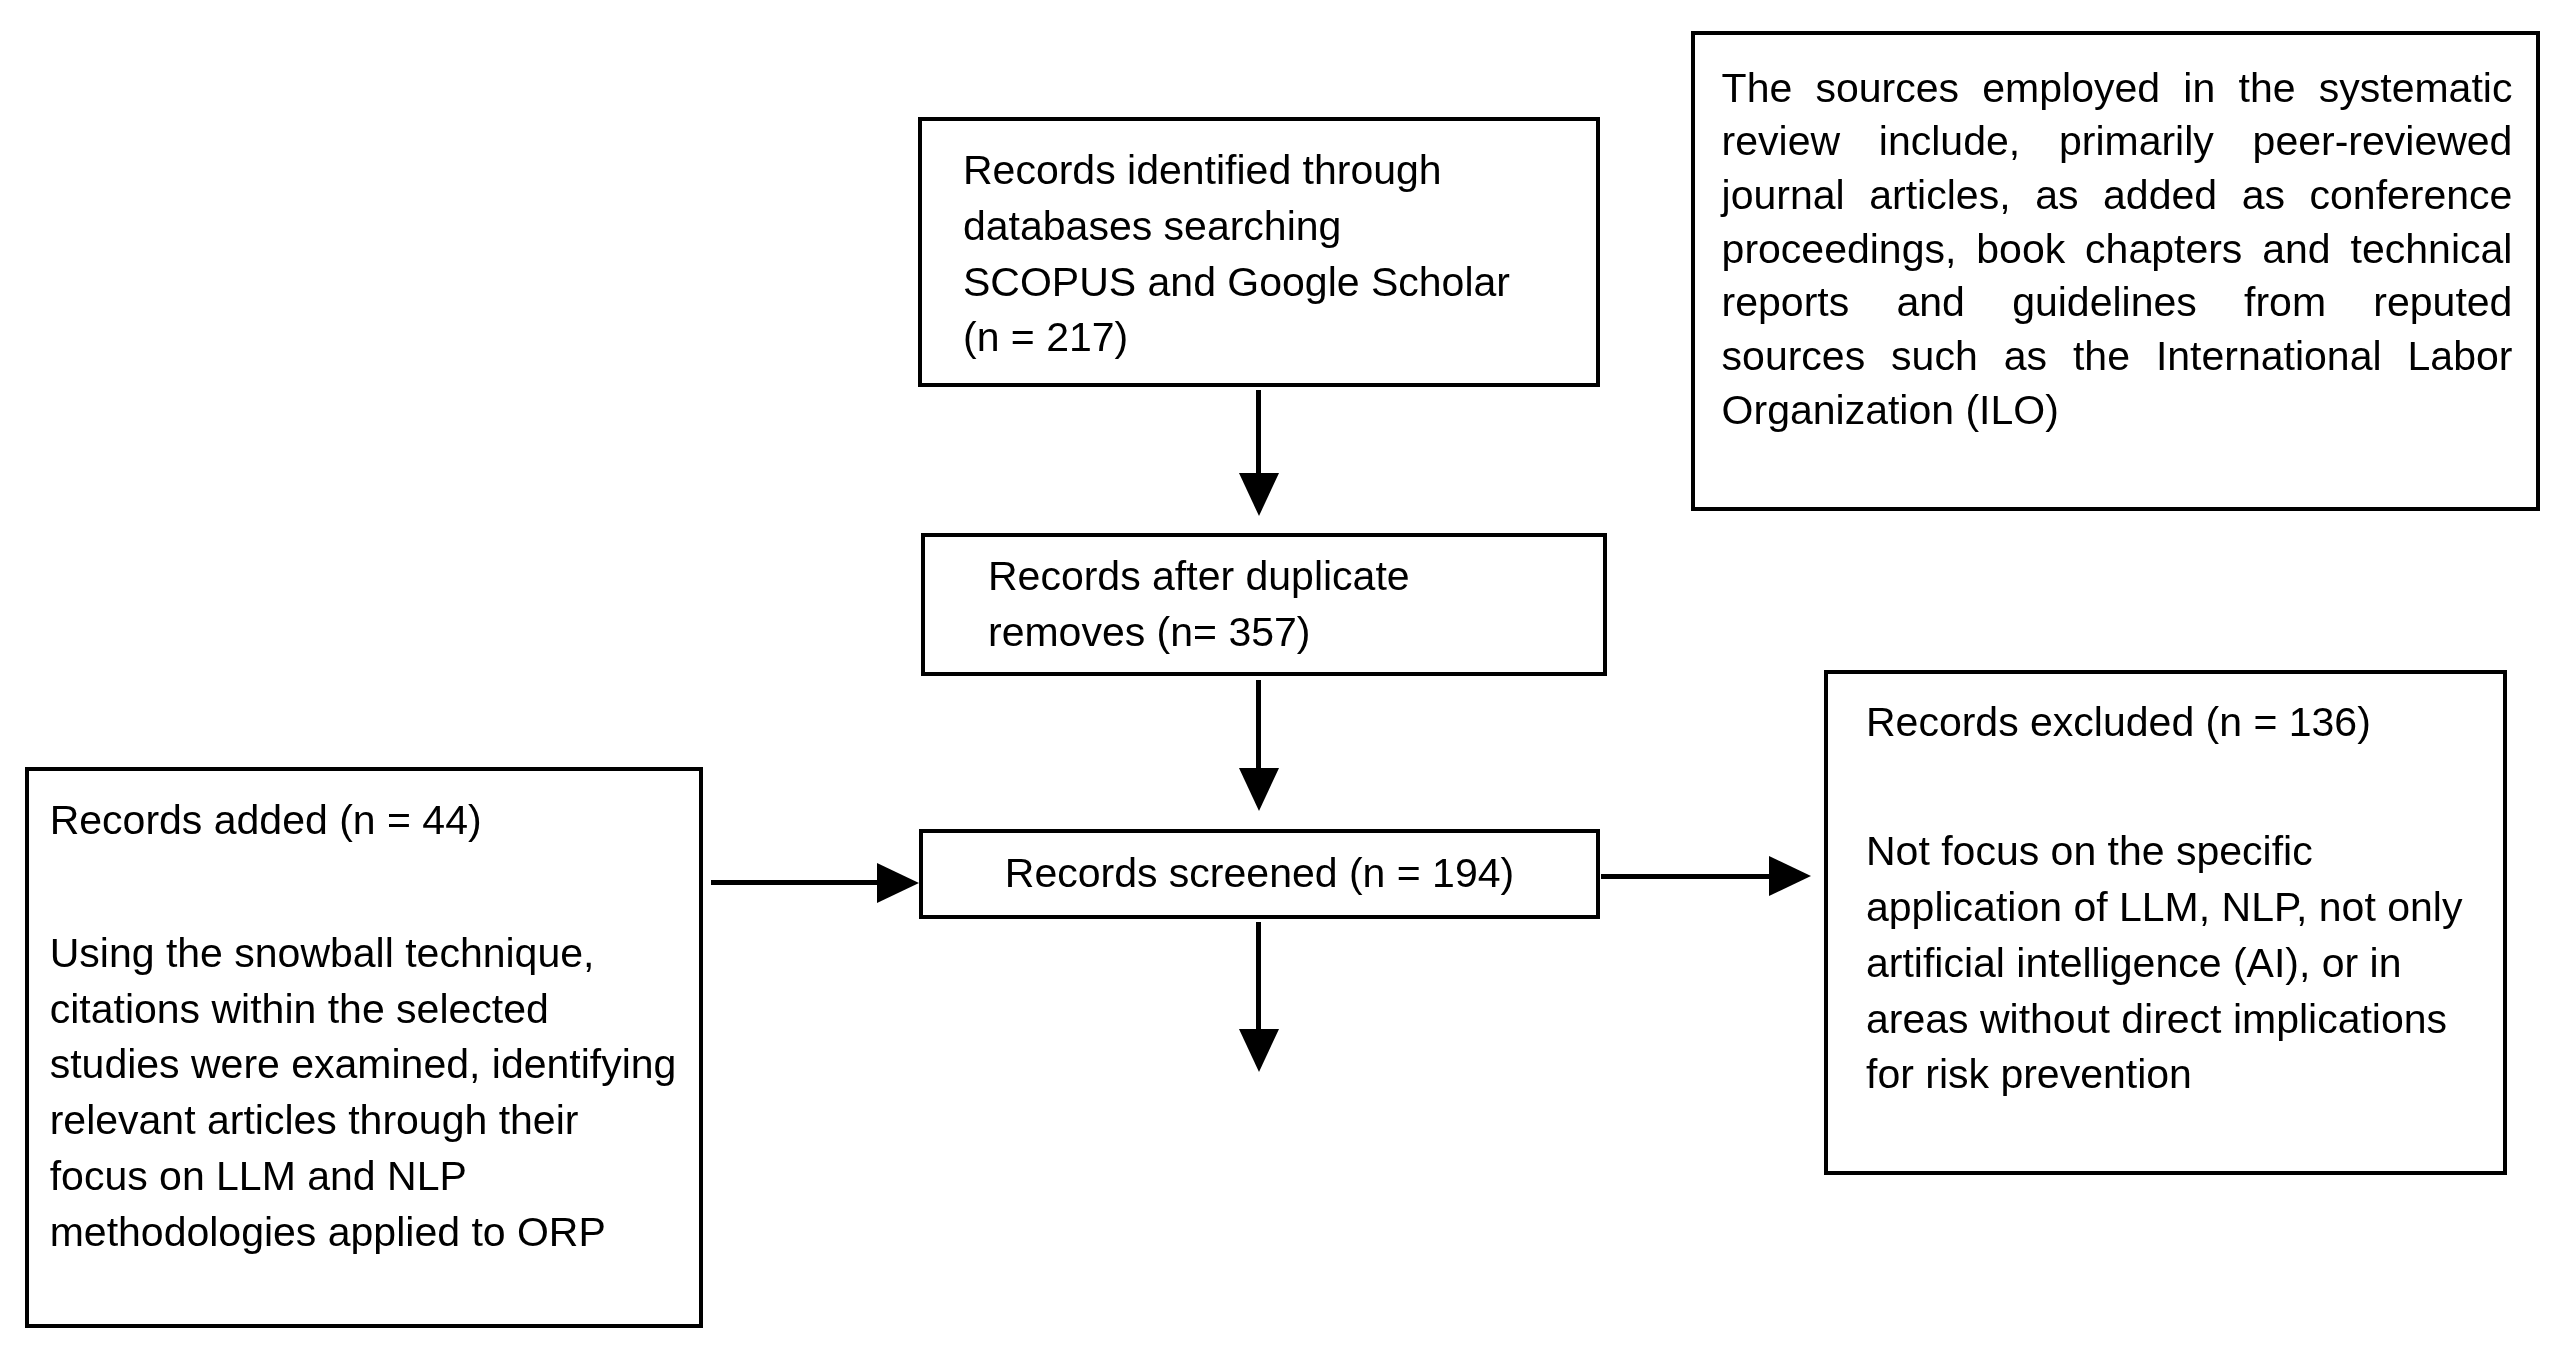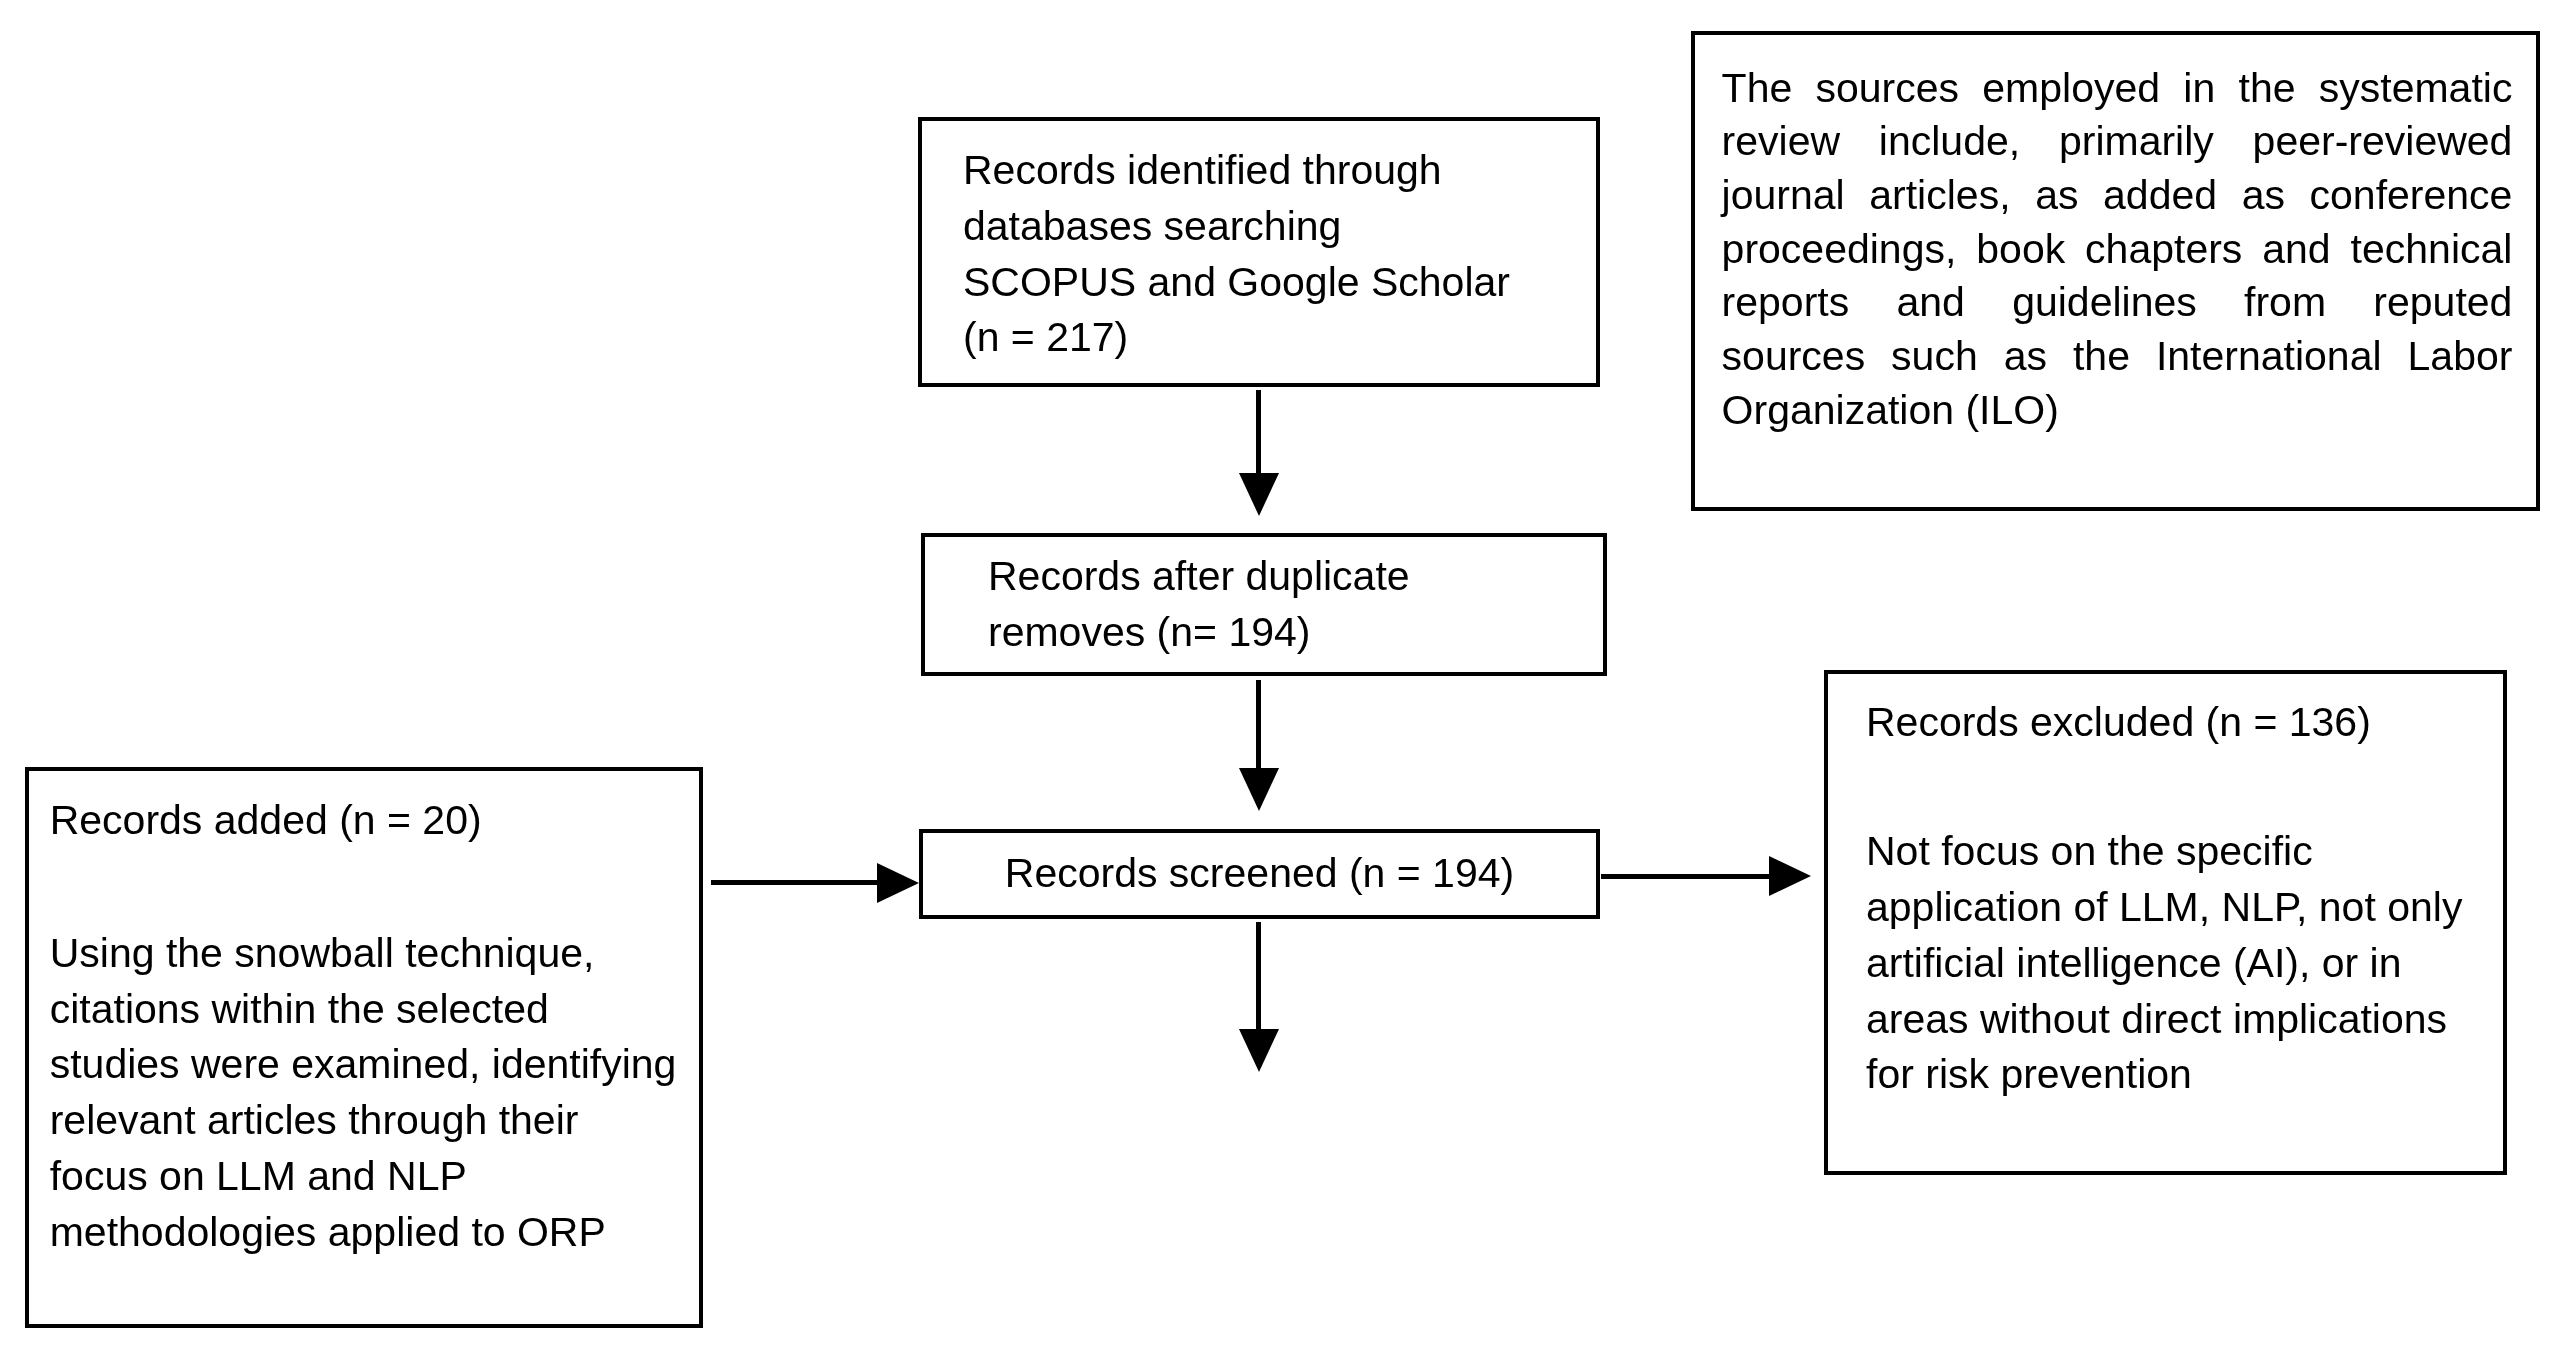--- a/index.html
+++ b/index.html
@@ -67,25 +67,25 @@
   <div id="box-identified" class="box">
     <div class="p1">Records identified through databases searching</div>
     <div class="p2">SCOPUS and Google Scholar (n = 217)</div>
   </div>
 
   <div id="box-note" class="box">
     <span>The sources employed in the systematic review include, primarily peer-reviewed journal articles, as added as conference proceedings, book chapters and technical reports and guidelines from reputed sources such as the International Labor Organization (ILO)</span>
   </div>
 
   <div id="box-duplicates" class="box vcenter">
-    <div>Records after duplicate removes (n= 194)</div>
+    <div>Records after duplicate removes (n= 357)</div>
   </div>
 
   <div id="box-added" class="box">
-    <div class="title">Records added  (n = 20)</div>
+    <div class="title">Records added  (n = 44)</div>
     <div class="body">Using the snowball technique, citations within the selected studies were examined, identifying relevant articles through their focus on LLM and NLP methodologies applied to ORP</div>
   </div>
 
   <div id="box-screened" class="box vcenter">
     <div>Records screened (n = 194)</div>
   </div>
 
   <div id="box-excluded" class="box">
     <div class="title">Records excluded  (n = 136)</div>
     <div class="body">Not focus on the specific application of LLM, NLP, not only artificial intelligence (AI), or in areas without direct implications for risk prevention</div>

